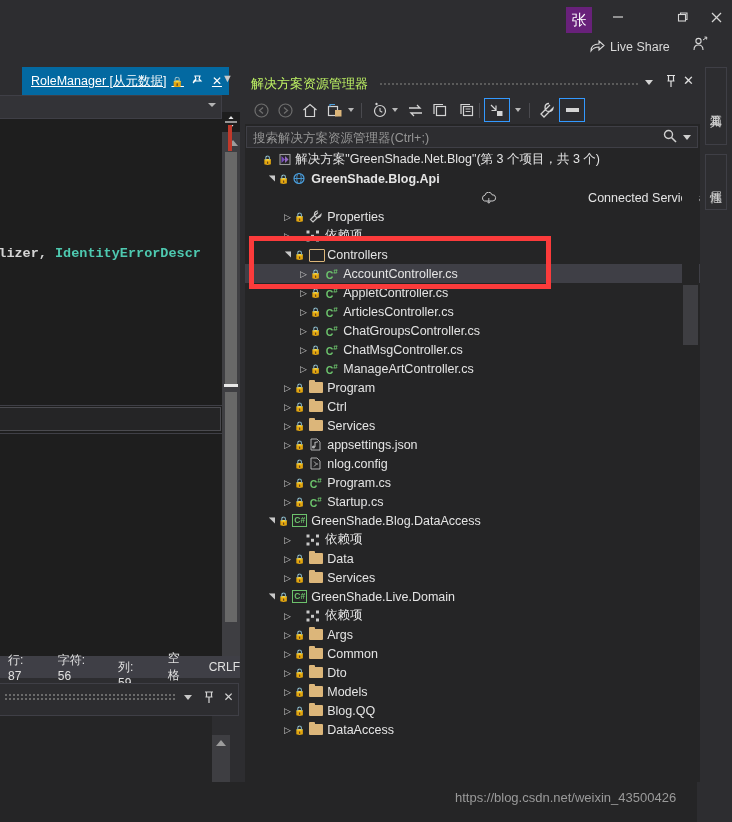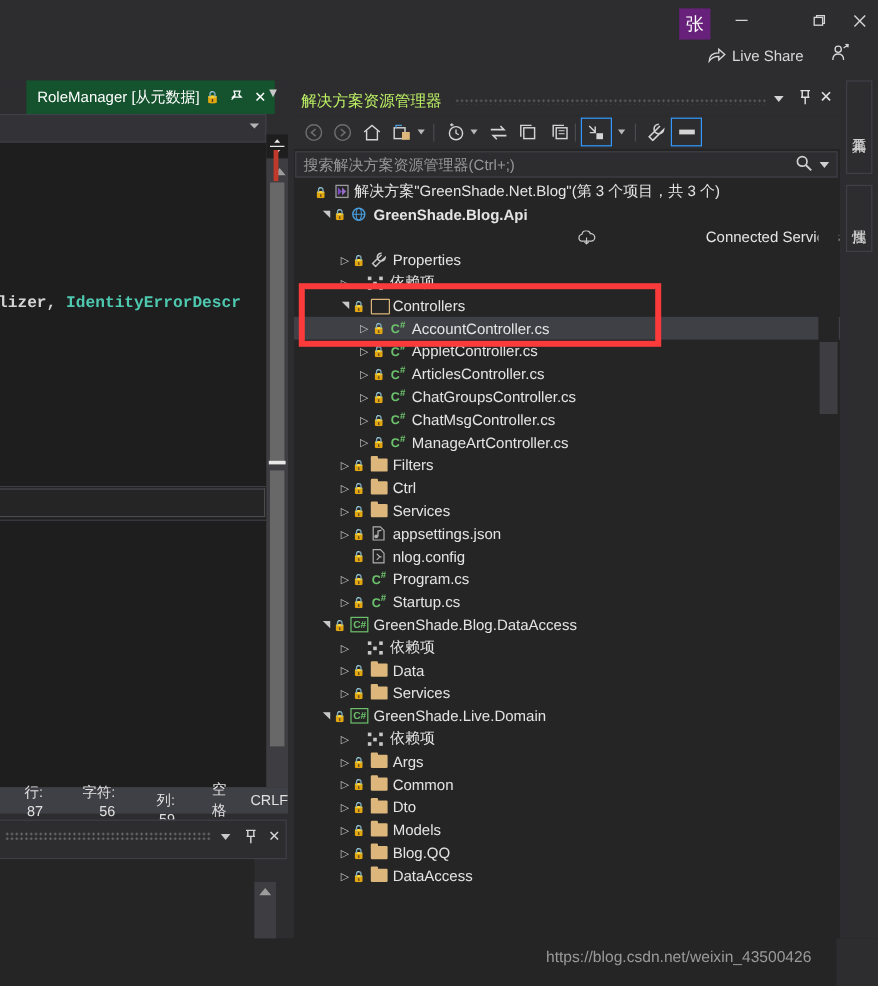--- a/index.html
+++ b/index.html
@@ -30,23 +30,23 @@
   .liveshare {
     position: absolute; left: 590px; top: 36px; height: 22px;
     display: flex; align-items: center; gap: 5px;
     color: #d9d9d9; font-size: 12.5px;
   }
   .ls-person { position: absolute; left: 692px; top: 36px; color: #d9d9d9; }
 
   
   .edit-tabstrip { position: absolute; left: 0; top: 67px; width: 240px; height: 28px; background: #2d2d30; }
   .etab {
-    position: absolute; left: 22px; top: 0; height: 28px; background: #14532d;
+    position: absolute; left: 22px; top: 0; height: 28px; background: #0369a1;
     display: flex; align-items: center; padding: 0 5px 0 9px; gap: 5px;
-    color: #fff; font-size: 12.5px; white-space: nowrap;
+    color: #fff; font-size: 12.5px; white-space: nowrap; text-decoration: underline;
   }
   .etab .lock { font-size: 10px; color: #e8c9ee; }
   .etab .pin, .etab .x { font-size: 12px; color: #fff; padding: 0 2px; }
   .etab-overflow { position: absolute; left: 222px; top: 5px; color: #c8c8c8; font-size: 11px; }
 
   .edit-navbar {
     position: absolute; left: 0; top: 95px; width: 222px; height: 24px;
     background: #333337; border: 1px solid #3f3f46; border-left: none;
   }
   .edit-navbar .caret { position: absolute; right: 5px; top: 7px; width: 0; height: 0;
@@ -80,21 +80,21 @@
     border-left: 5px solid transparent; border-right: 5px solid transparent; border-bottom: 6px solid #9d9d9d; }
   .ed-thumb { position: absolute; left: 3px; top: 33px; width: 12px; height: 234px; background: #686868; }
   .ed-thumb2 { position: absolute; left: 3px; top: 273px; width: 12px; height: 230px; background: #686868; }
   .ed-mark { position: absolute; left: 2px; top: 265px; width: 14px; height: 3px; background: #e8e8e8; }
   .ed-redmark { position: absolute; left: 228px; top: 125px; width: 4px; height: 26px; background: #c0392b; }
 
   
   .statusbar {
     position: absolute; left: 0; top: 656px; width: 240px; height: 22px;
     background: #3f3f46; display: flex; align-items: center;
-    color: #e0e0e0; font-size: 12px; text-align: right;
+    color: #e0e0e0; font-size: 12px;
   }
   .statusbar span { display: inline-block; }
   .sb-line { margin-left: 8px; }
   .sb-char { margin-left: 22px; }
   .sb-col { margin-left: 22px; margin-top: 14px; }
   .sb-ws { margin-left: 22px; }
   .sb-eol { margin-left: 20px; }
 
   
   .botwin {
@@ -513,21 +513,21 @@
             <span class="cs">C<sup style="font-size:8px">#</sup></span>
           </span>
           <span class="lbl">ManageArtController.cs</span>
         </div>
         <div class="row" style="padding-left: 36px;">
           <span class="twisty">▷</span>
           <span class="lockic">🔒</span>
           <span class="ic">
             <span class="folder"></span>
           </span>
-          <span class="lbl">Filters</span>
+          <span class="lbl">Program</span>
         </div>
         <div class="row" style="padding-left: 36px;">
           <span class="twisty">▷</span>
           <span class="lockic">🔒</span>
           <span class="ic">
             <span class="folder"></span>
           </span>
           <span class="lbl">Ctrl</span>
         </div>
         <div class="row" style="padding-left: 36px;">

